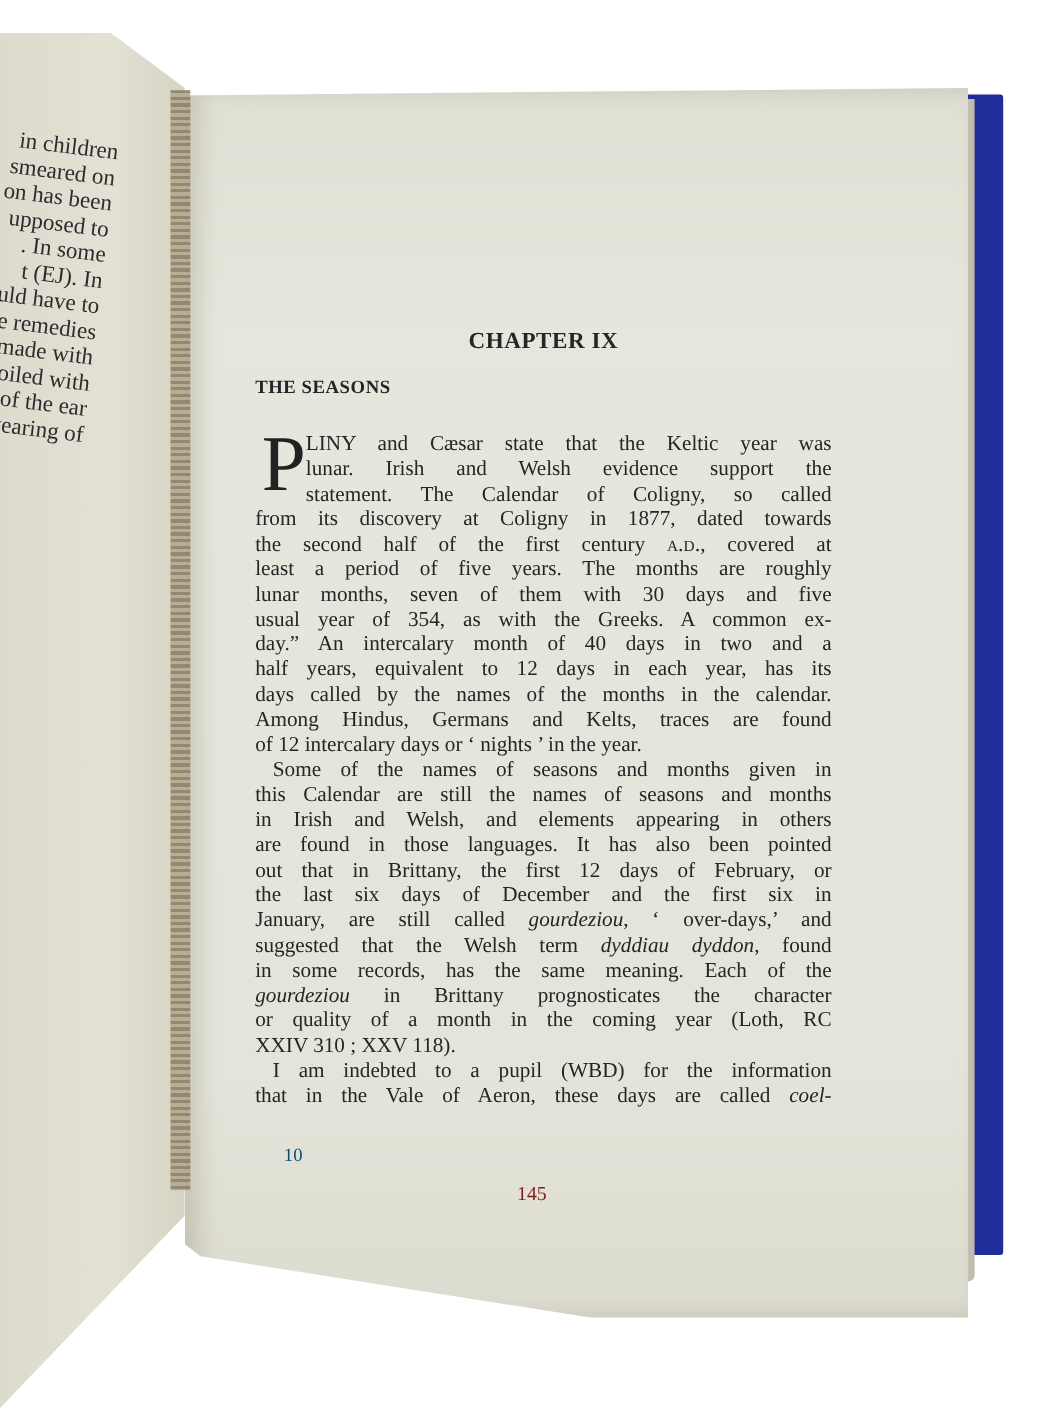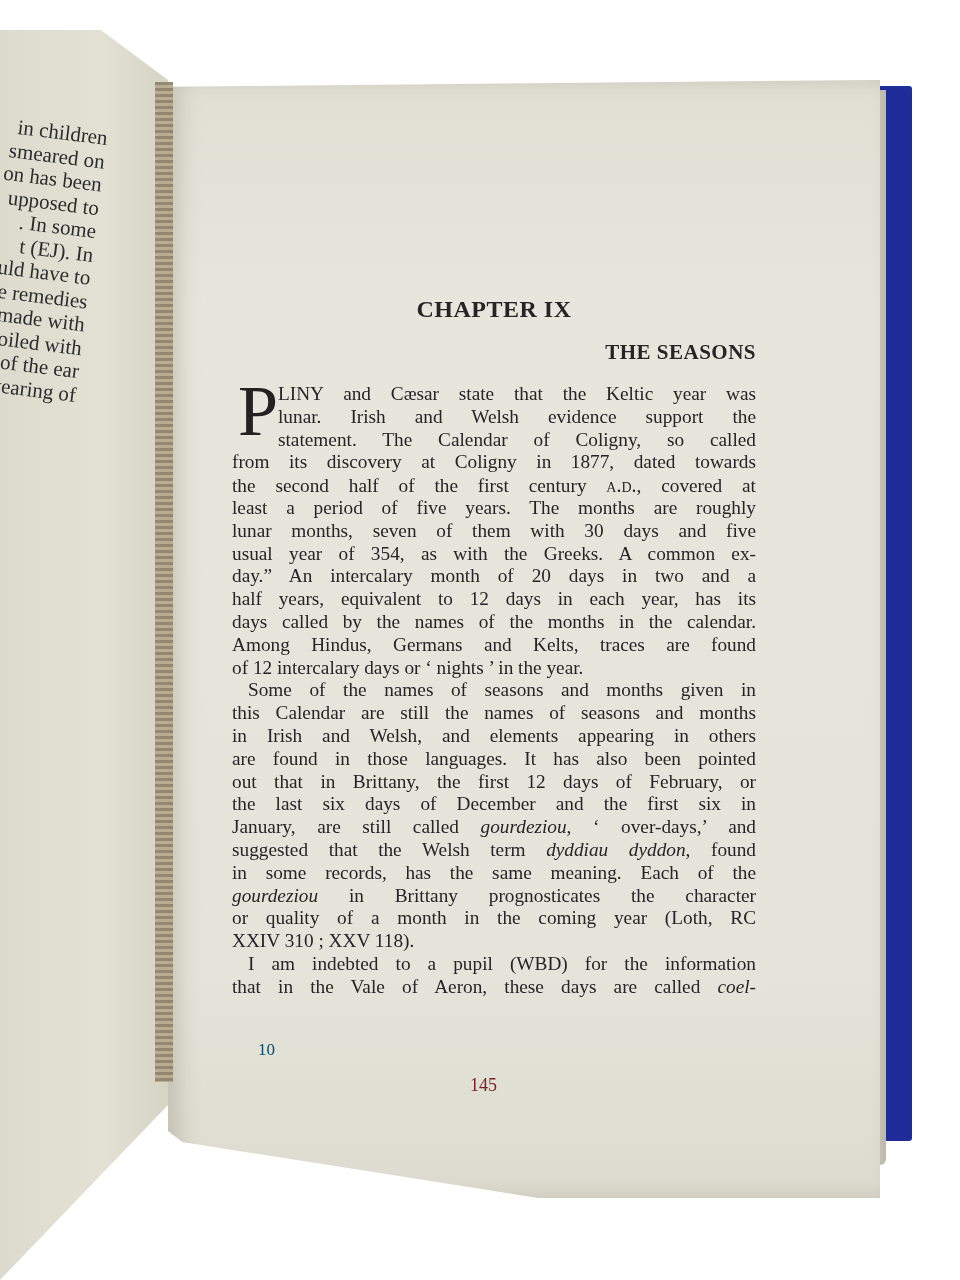--- a/index.html
+++ b/index.html
@@ -51,26 +51,26 @@
     background: linear-gradient(180deg, #dfdfd4 0%, #e6e6dc 20%, #e4e4da 80%, #dcdbcf 100%);
     clip-path: polygon(0 0.6%, 100% 0, 100% 100%, 52% 100%, 2% 95%, 0 94%);
     box-shadow: inset 12px 0 20px rgba(120,110,90,0.25);
   }
   .page-content {
     position: absolute; left: 232px; top: 296px; width: 524px;
     color: #252527;
     font-family: "Liberation Serif", serif;
   }
   .chapter-num {
-    text-align: center; font-size: 24px; letter-spacing: 0.5px;
+    text-align: center; font-size: 21px; letter-spacing: 0.5px;
     margin: 0 0 17px 0; line-height: 26px; font-family: Liberation Serif, serif;
   }
   .chapter-title {
-    text-align: right; font-size: 21px; letter-spacing: 0.5px;
-    margin: 0 0 18px 0; line-height: 26px;
+    text-align: left; font-size: 17px; letter-spacing: 0.5px;
+    margin: 0 0 28px 0; line-height: 26px;
   }
   .body-text {
     font-size: 19.3px; line-height: 22.8px; text-align: justify;
     margin: 0;
   }
   .para { margin: 0; }
   .para .ln {
     display: block; text-align: justify; text-align-last: justify;
     white-space: nowrap; height: 22.8px;
   }
@@ -132,21 +132,21 @@
       <div class="para dropcap-wrap">
         <span class="dropcap">P</span>
         <span class="ln dc-line">LINY and Cæsar state that the Keltic year was</span>
         <span class="ln dc-line">lunar.  Irish and Welsh evidence support the</span>
         <span class="ln dc-line">statement.  The Calendar of Coligny, so called</span>
         <span class="ln">from its discovery at Coligny in 1877, dated towards</span>
         <span class="ln">the second half of the first century <span class="sc">a.d.</span>, covered at</span>
         <span class="ln">least a period of five years.  The months are roughly</span>
         <span class="ln">lunar months, seven of them with 30 days and five</span>
         <span class="ln">usual year of 354, as with the Greeks.  A common ex-</span>
-        <span class="ln">day.”  An intercalary month of 20 days in two and a</span>
+        <span class="ln">day.”  An intercalary month of 40 days in two and a</span>
         <span class="ln">half years, equivalent to 12 days in each year, has its</span>
         <span class="ln">days called by the names of the months in the calendar.</span>
         <span class="ln">Among Hindus, Germans and Kelts, traces are found</span>
         <span class="ln last">of 12 intercalary days or ‘ nights ’ in the year.</span>
       </div>
 
       <div class="para">
         <span class="ln indent">Some of the names of seasons and months given in</span>
         <span class="ln">this Calendar are still the names of seasons and months</span>
         <span class="ln">in Irish and Welsh, and elements appearing in others</span>

